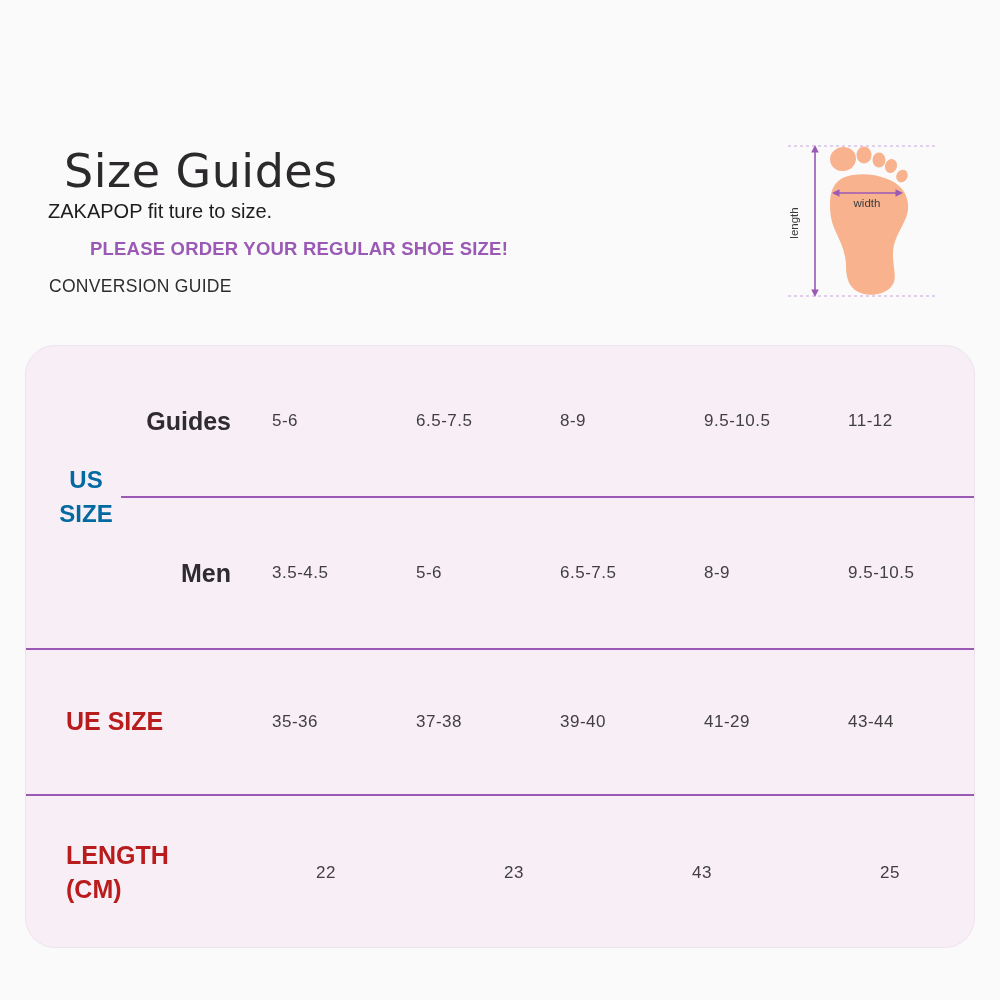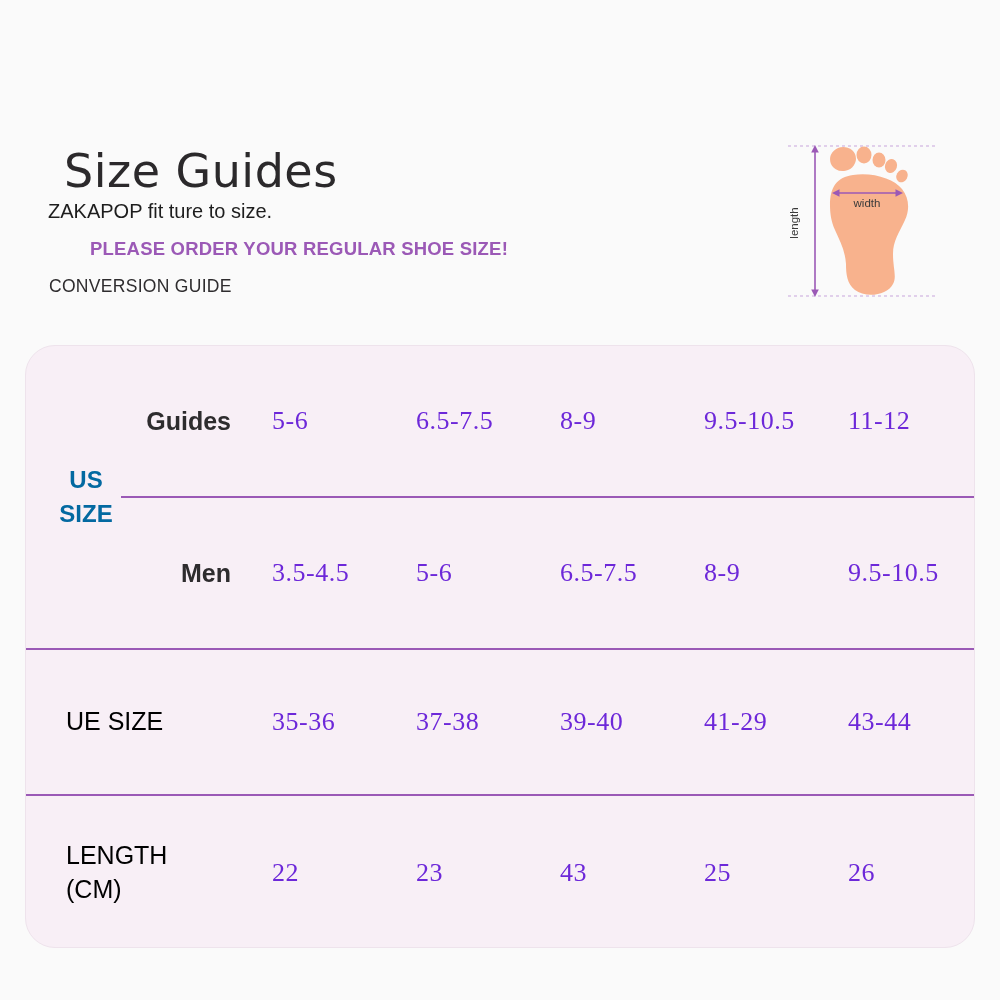--- a/index.html
+++ b/index.html
@@ -47,30 +47,29 @@
   .grid-row{
     display:grid;grid-template-columns:230px repeat(5,144px);
     align-items:center;
   }
   .subrow{height:150px;}
   .sublabel{
     text-align:right;padding-right:25px;
     font-weight:700;font-size:25px;color:#2e2c2e;
   }
   .cell{
-    padding-left:16px;font-size:26px;color:#6d28d9;letter-spacing:0.5px;
+    padding-left:16px;font-size:17px;color:#404040;letter-spacing:0.5px;
     white-space:nowrap;
-    font-family:Liberation Serif, serif;
   }
   .divider-inner{height:2px;background:var(--accent-purple);margin-left:95px;}
   .divider-full{height:2px;background:var(--accent-purple);}
   .row-ue{height:144px;}
-  .row-length{height:153px;}
+  .row-length{height:153px;gap:44px;}
   .row-label{
-    padding-left:40px;font-weight:400;font-size:25px;line-height:1.35;color:#000000;
+    padding-left:40px;font-weight:700;font-size:25px;line-height:1.35;color:#b91c1c;
   }
   .row-label span{display:inline-block;max-width:135px;}
 </style>
 </head>
 <body>
 
 <h1 class="abs page-title">Size Guides</h1>
 <div class="abs subtitle">ZAKAPOP fit ture to size.</div>
 <div class="abs notice">PLEASE ORDER YOUR REGULAR SHOE SIZE!</div>
 <div class="abs conversion">CONVERSION GUIDE</div>

